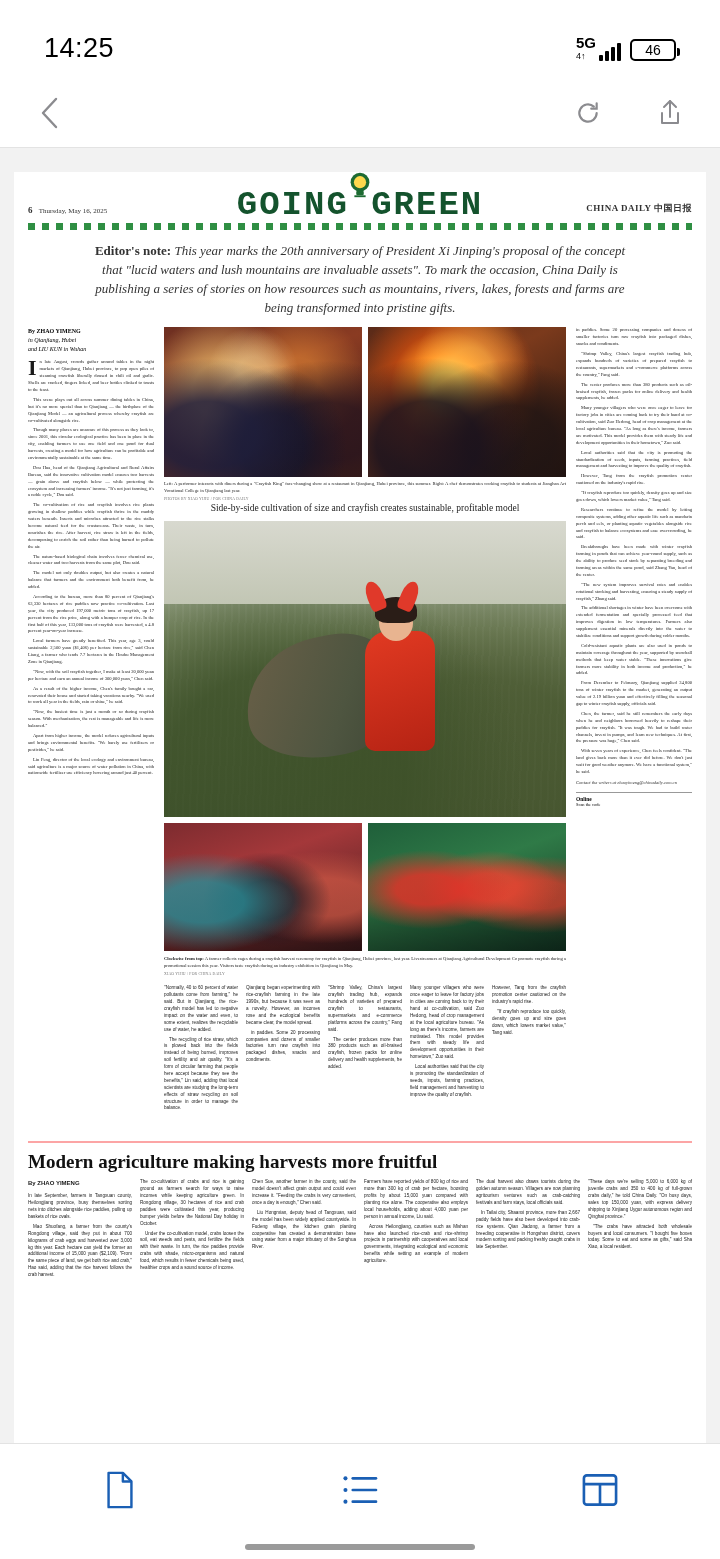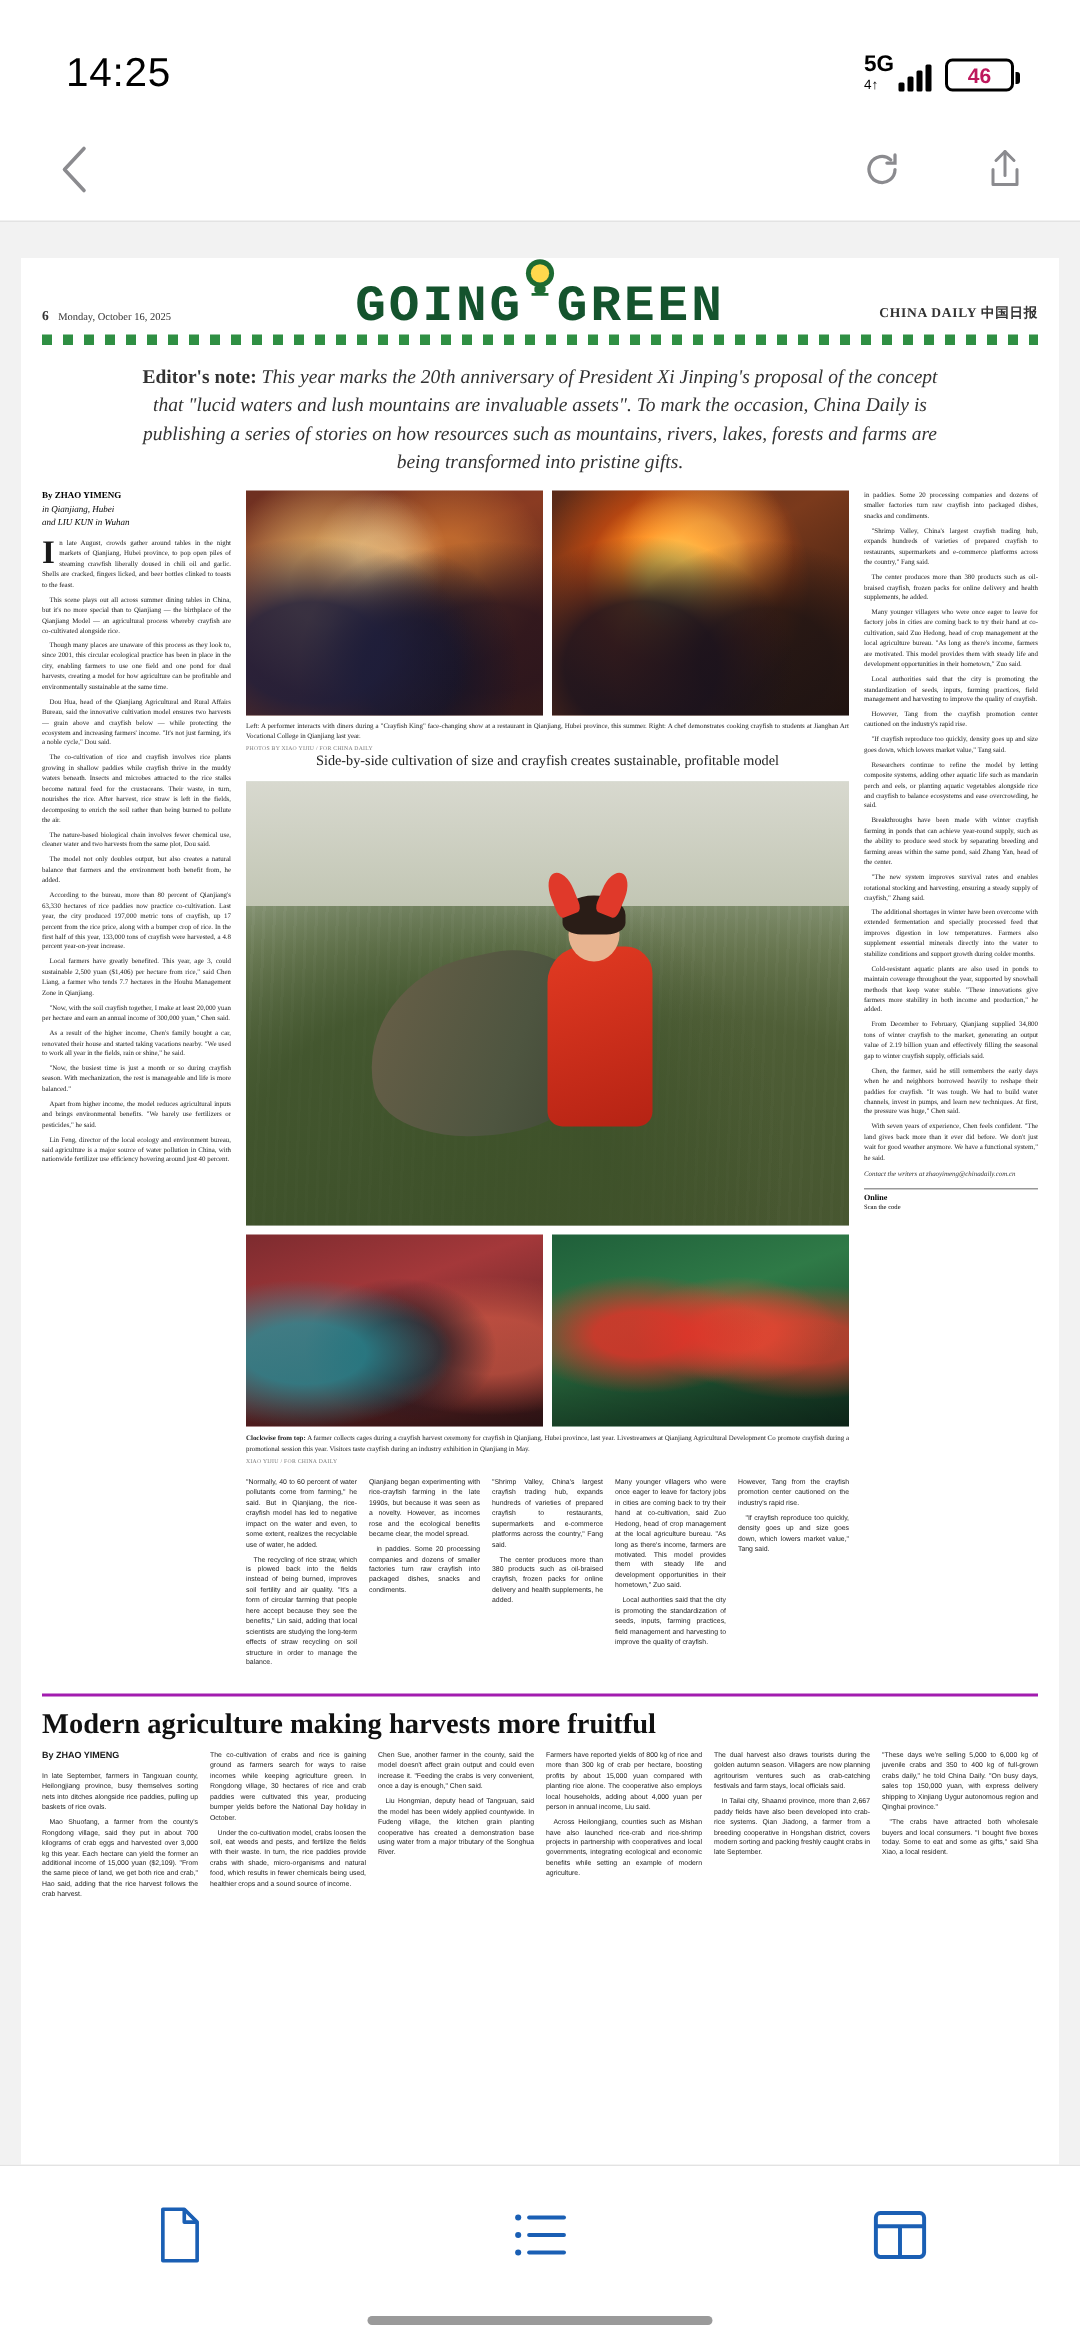--- a/index.html
+++ b/index.html
@@ -40,21 +40,21 @@
   .bars i:nth-child(4){height:18px}
   .battery {
     width: 46px; height: 22px; border: 2px solid #000; border-radius: 5px;
     display: flex; align-items: center; justify-content: center;
     position: relative;
   }
   .battery::after {
     content: ""; position: absolute; right: -6px; top: 7px;
     width: 3px; height: 8px; background: #000; border-radius: 0 2px 2px 0;
   }
-  .battery span { font-size: 14px; font-weight: 700; color: #be185d; }
+  .battery span { font-size: 14px; font-weight: 400; color: #000000; }
 
   
   .topbar {
     height: 70px; flex: none;
     display: flex; align-items: center; justify-content: space-between;
     padding: 0 30px;
     border-bottom: 1px solid #e3e3e3;
     background: #fff;
   }
   .topbar .left, .topbar .right { display: flex; align-items: center; gap: 42px; }
@@ -246,21 +246,21 @@
   }
 
   .cap-clockwise { margin-top: 5px; }
   .cap-clockwise b { font-weight: bold; }
 
   .cols-3 {
     display: grid; grid-template-columns: repeat(5, 1fr); gap: 8px;
     margin-top: 8px;
   }
 
-  .section-2 { margin-top: 14px; border-top: 2px solid #a21caf; padding-top: 8px; }
+  .section-2 { margin-top: 26px; border-top: 2px solid #fca5a5; padding-top: 8px; }
   .sec2-head {
     font-family: "Liberation Serif", serif;
     font-size: 19px; font-weight: bold; color: #111; margin-bottom: 6px;
   }
   .sec2-grid { display: grid; grid-template-columns: repeat(6, 1fr); gap: 8px; }
 
   .contact { font-size: 4.6px; font-style: italic; color:#333; margin-top:4px; line-height:1.5;}
   .online-box { border-top: 1px solid #999; margin-top:5px; padding-top:3px; }
   .online-box .ttl { font-weight:bold; font-size:5.4px; }
   .online-box .txt { font-size:4.4px; line-height:1.5; }
@@ -339,21 +339,21 @@
           <svg class="mast-bulb" viewBox="0 0 32 32">
             <circle cx="16" cy="13" r="10" fill="#1d6b32"></circle>
             <circle cx="16" cy="13" r="6.5" fill="#ffd84d"></circle>
             <rect x="12" y="22" width="8" height="5" rx="1.5" fill="#1d6b32"></rect>
             <path d="M10 28h12" stroke="#1d6b32" stroke-width="2" fill="none"></path>
           </svg>
         </div>
         <div class="mast-meta">
           <div class="pg">
             <span>6</span>
-            <small>Monday, October 16, 2025</small>
+            <small>Thursday, May 16, 2025</small>
           </div>
           <div class="brand">
             <span>CHINA DAILY</span>
             <span>中国日报</span>
           </div>
         </div>
         <div class="mast-rule"></div>
       </div>
 
       <div class="editor-note">

